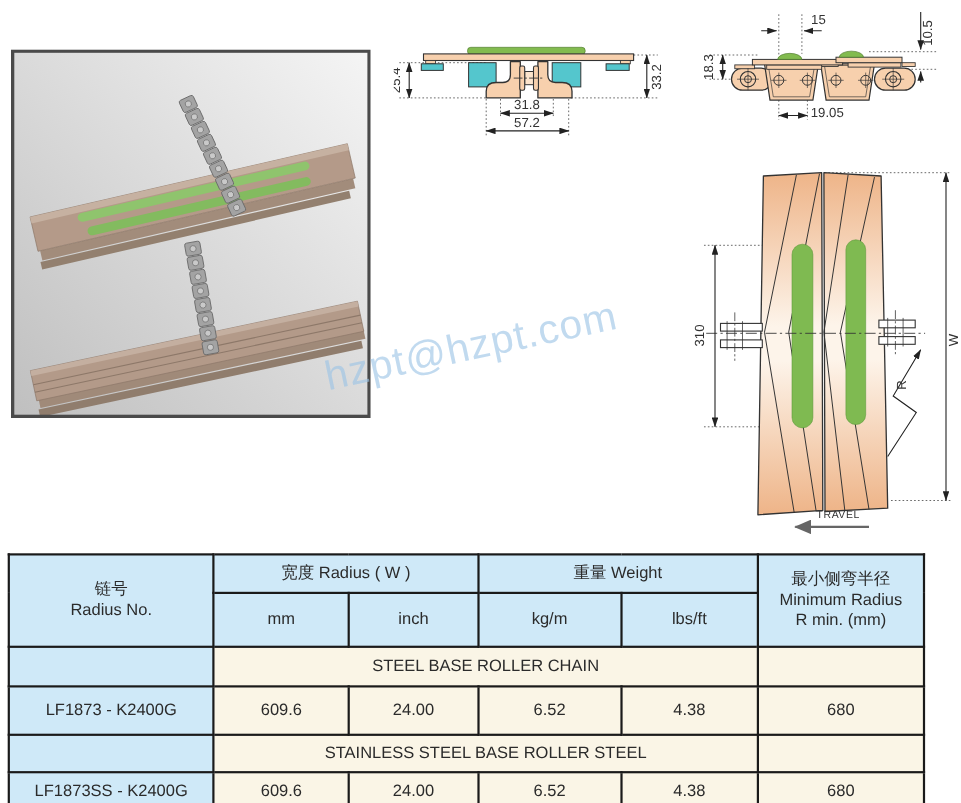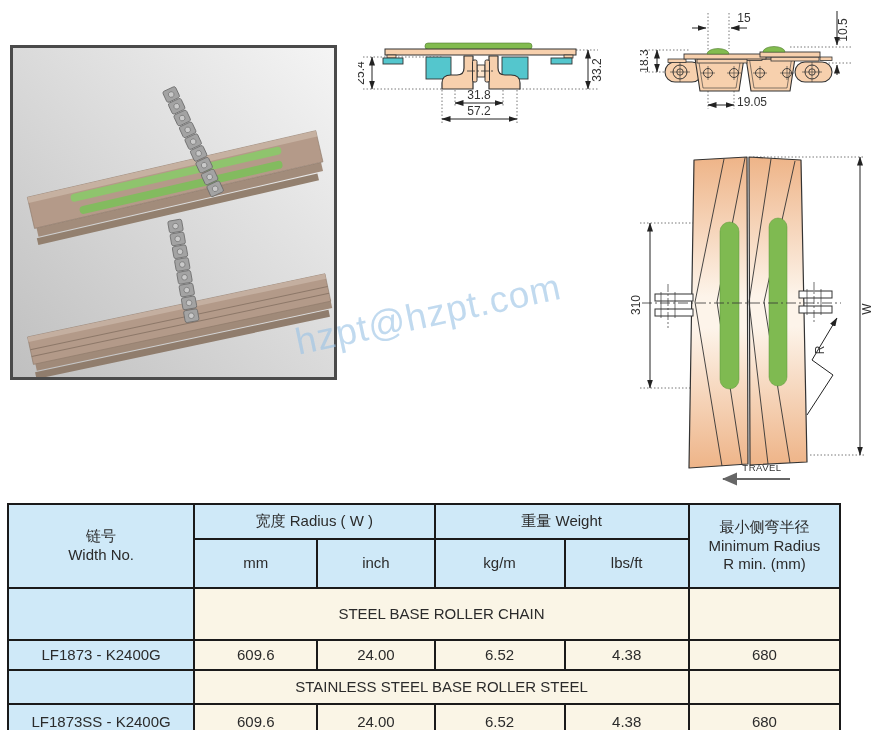--- a/index.html
+++ b/index.html
@@ -287,42 +287,42 @@
         <col style="width:123px">
         <col style="width:117px">
       <col style="width:130px">
         <col style="width:124px">
         <col style="width:151px">
     </colgroup>
     <tbody>
       <tr style="height:35px">
         <td class="hd" rowspan="2">
           <div>链号</div>
-          <div>Width No.</div>
+          <div>Radius No.</div>
         </td>
         <td class="hd" colspan="2">宽度 Radius ( W )</td>
         <td class="hd" colspan="2">重量 Weight</td>
         <td class="hd small-en" rowspan="2">
           <div>最小侧弯半径</div>
           <div>Minimum Radius</div>
           <div>R min. (mm)</div>
         </td>
       </tr>
       <tr style="height:49px">
         <td class="hd">mm</td>
         <td class="hd">inch</td>
         <td class="hd">kg/m</td>
         <td class="hd">lbs/ft</td>
       </tr>
-      <tr style="height:52px">
+      <tr style="height:36px">
         <td class="hd"></td>
         <td class="cr" colspan="4">STEEL BASE ROLLER CHAIN</td>
         <td class="cr"></td>
       </tr>
-      <tr style="height:30px">
+      <tr style="height:44px">
         <td class="hd">LF1873 - K2400G</td>
         <td class="cr">609.6</td>
         <td class="cr">24.00</td>
         <td class="cr">6.52</td>
         <td class="cr">4.38</td>
         <td class="cr">680</td>
       </tr>
       <tr style="height:34px">
         <td class="hd"></td>
         <td class="cr" colspan="4">STAINLESS STEEL BASE ROLLER STEEL</td>

